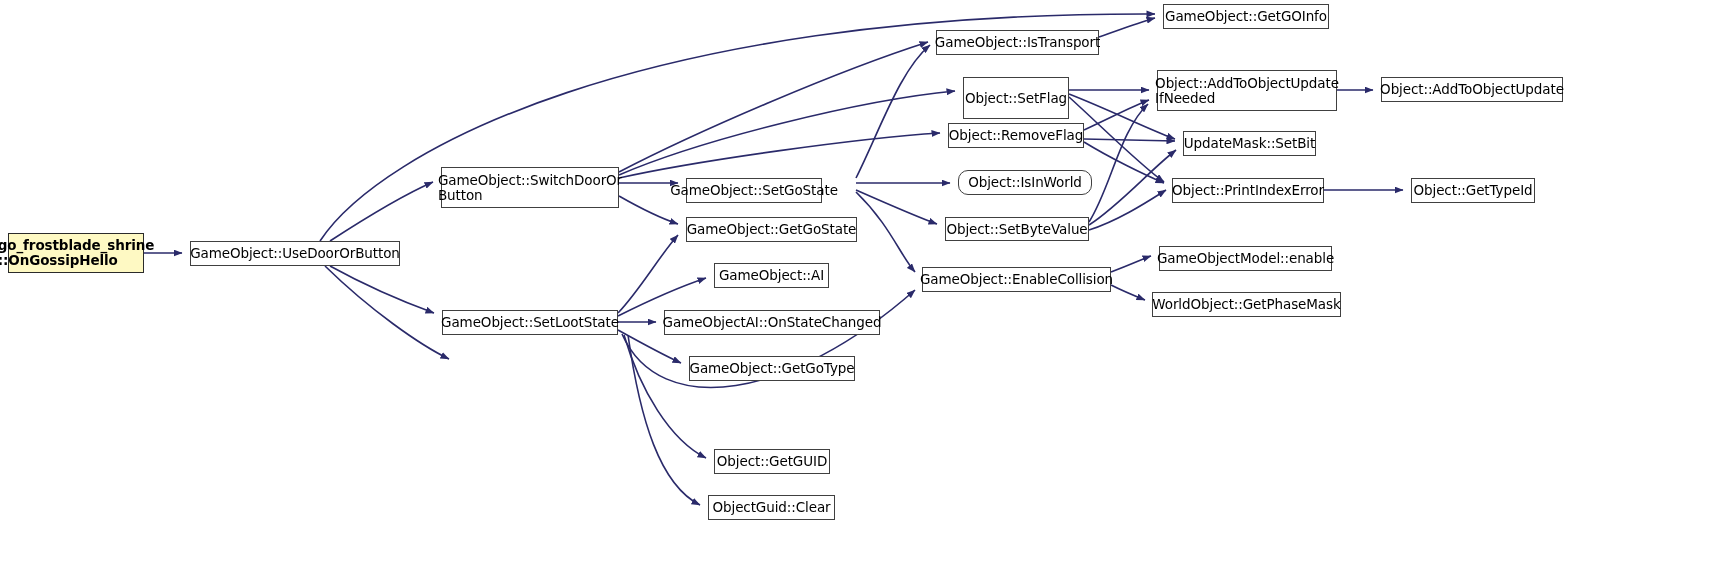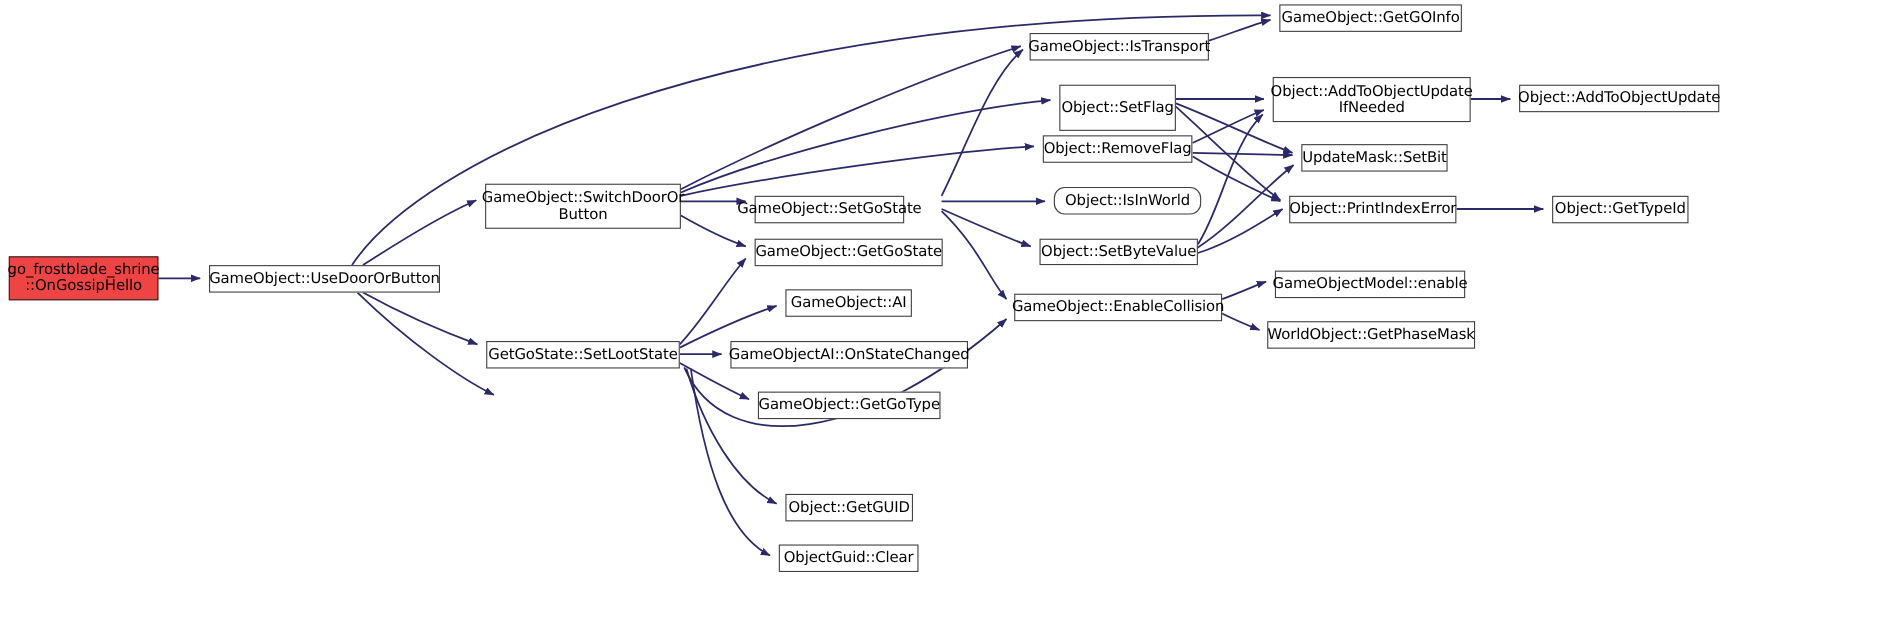--- a/index.html
+++ b/index.html
@@ -26,30 +26,30 @@
   }
   .node {
     position: absolute;
     box-sizing: border-box;
     border: 1px solid #404040;
     background: #ffffff;
     color: #000000;
     display: flex;
     align-items: center;
     justify-content: center;
-    text-align: center;
     font-size: 13.5px;
     line-height: 15px;
     letter-spacing: -0.1px;
     white-space: pre-line;
     z-index: 5;
   }
   .node.root {
-    background: #ef4444;
+    background: #fef9c3;
     border: 1px solid #2b2b2b;
+    font-weight: bold;
   }
   .node-label {
     display: block;
     padding: 0 4px;
     white-space: pre-line;
   }
 </style>
 </head>
 <body>
 
@@ -96,21 +96,21 @@
         <path d="M1111,285 C1125,292 1140,298 1145,300" stroke="#2a2a6a" marker-end="url(#arrow)"></path>
         <path d="M1337,90 L1373,90" stroke="#2a2a6a" marker-end="url(#arrow)"></path>
         <path d="M1324,190 L1403,190" stroke="#2a2a6a" marker-end="url(#arrow)"></path>
       </g>
   </svg>
 <div class="node root" style="left: 8px; top: 233px; width: 136px; height: 40px;"><span class="node-label">go_frostblade_shrine
 ::OnGossipHello</span></div>
     <div class="node" style="left: 190px; top: 241px; width: 210px; height: 25px;"><span class="node-label">GameObject::UseDoorOrButton</span></div>
     <div class="node" style="left: 441px; top: 167px; width: 178px; height: 41px;"><span class="node-label">GameObject::SwitchDoorOr
 Button</span></div>
-    <div class="node" style="left: 442px; top: 310px; width: 176px; height: 25px;"><span class="node-label">GetGoState::SetLootState</span></div>
+    <div class="node" style="left: 442px; top: 310px; width: 176px; height: 25px;"><span class="node-label">GameObject::SetLootState</span></div>
     <div class="node" style="left: 686px; top: 178px; width: 136px; height: 25px;"><span class="node-label">GameObject::SetGoState</span></div>
     <div class="node" style="left: 686px; top: 217px; width: 171px; height: 25px;"><span class="node-label">GameObject::GetGoState</span></div>
     <div class="node" style="left: 714px; top: 263px; width: 115px; height: 25px;"><span class="node-label">GameObject::AI</span></div>
     <div class="node" style="left: 689px; top: 356px; width: 166px; height: 25px;"><span class="node-label">GameObject::GetGoType</span></div>
     <div class="node" style="left: 664px; top: 310px; width: 216px; height: 25px;"><span class="node-label">GameObjectAI::OnStateChanged</span></div>
     <div class="node" style="left: 714px; top: 449px; width: 116px; height: 25px;"><span class="node-label">Object::GetGUID</span></div>
     <div class="node" style="left: 708px; top: 495px; width: 127px; height: 25px;"><span class="node-label">ObjectGuid::Clear</span></div>
     <div class="node" style="left: 936px; top: 30px; width: 163px; height: 25px;"><span class="node-label">GameObject::IsTransport</span></div>
     <div class="node" style="left: 963px; top: 77px; width: 106px; height: 42px;"><span class="node-label">Object::SetFlag</span></div>
     <div class="node" style="left: 948px; top: 123px; width: 136px; height: 25px;"><span class="node-label">Object::RemoveFlag</span></div>

